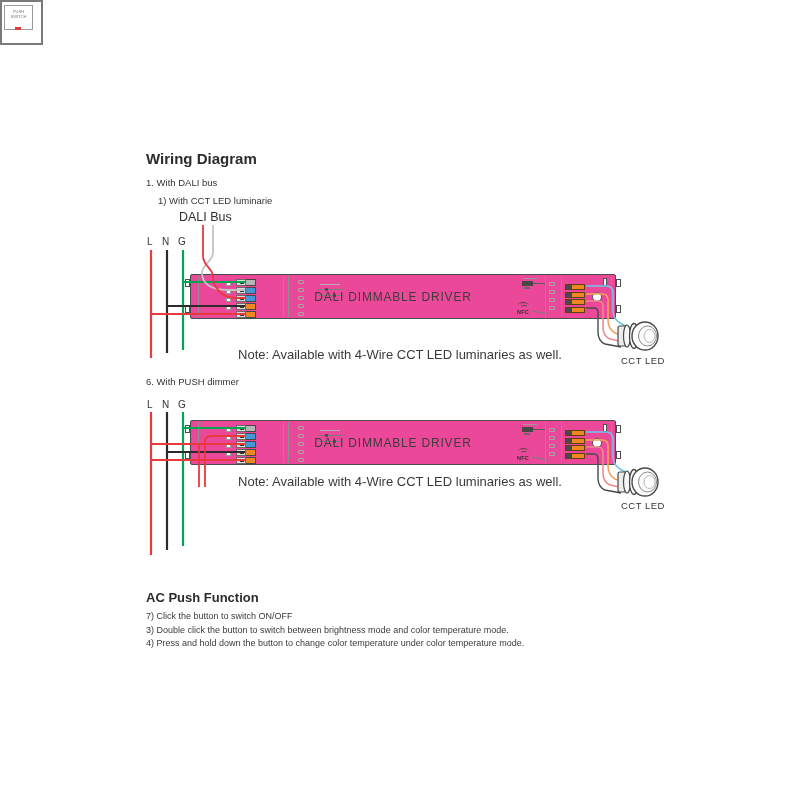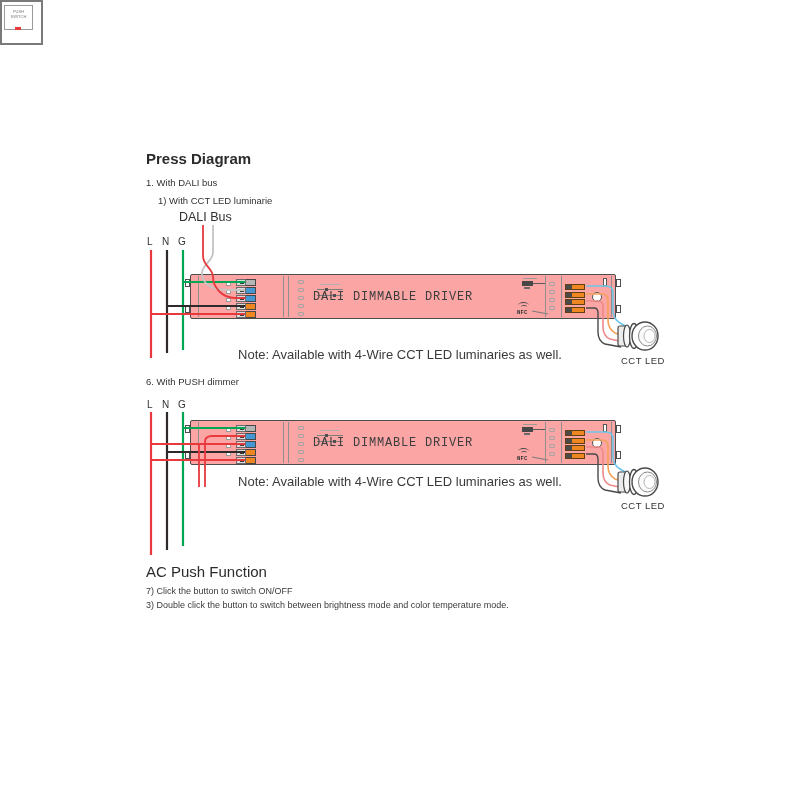--- a/index.html
+++ b/index.html
@@ -8,22 +8,22 @@
   .abs{position:absolute;box-sizing:border-box;}
   .page-title{font-size:15px;font-weight:bold;color:#2b2b2b;}
   .sec-head{font-size:9.5px;color:#333;}
   .sub-head{font-size:9.5px;color:#333;}
   .bus-label{font-size:12.5px;color:#2f2f2f;}
   .wlabel{font-size:10px;color:#333;}
   .note{left:200px;width:400px;text-align:center;font-size:13px;color:#3a3a3a;}
   .cctlabel{left:607px;width:72px;text-align:center;font-size:9.5px;letter-spacing:.5px;color:#333;}
 
   
-  .driver{position:absolute;width:426px;height:45px;border:1.5px solid #4d4d4d;background:#fca5a5;
-          border-radius:2px;box-sizing:border-box;font-family:Liberation Mono, monospace;}
+  .driver{position:absolute;width:426px;height:45px;border:1.5px solid #4d4d4d;background:#ec4899;
+          border-radius:2px;box-sizing:border-box;}
   .driver *{position:absolute;box-sizing:border-box;}
   .ear{width:5px;height:8px;background:#fff;border:1.5px solid #4d4d4d;}
   .vl{top:1px;bottom:1px;width:0;border-left:1px solid #8f8f8f;}
   .hole{left:35px;width:5px;height:4px;border:1px solid #9a9a9a;background:#fff;}
   .trow{left:45px;width:31px;height:7px;display:flex;flex-direction:row;position:absolute;}
   .tc{width:20px;height:7px;border:1px solid #474747;}
   .tc-gray{background:#b5b5b5;}  .tc-blue{background:#4498d4;}  .tc-orange{background:#ee8722;}
   .ts{width:10px;height:7px;background:#dcdcdc;border:1px solid #6a6a6a;position:relative;}
   .ts::after{content:"";position:absolute;left:2.5px;top:1.5px;width:4px;height:3px;background:#3a3a3a;}
   .vent{width:6px;height:4px;border:1px solid #a5a5a5;border-radius:1px;}
@@ -45,31 +45,31 @@
              font-size:12px;letter-spacing:.8px;color:#3d3d3d;white-space:nowrap;}
 
   
   .pswitch{left:188px;top:487px;width:39px;height:41px;border:2px solid #7a7a7a;background:#fff;}
   .pswitch-inner{position:absolute;left:4px;top:5px;width:27px;height:20px;border:1px solid #9a9a9a;
                  font-size:4px;line-height:5px;text-align:center;color:#7a7a7a;padding-top:3px;overflow:hidden;}
   .pswitch-dot{position:absolute;left:15px;top:27px;width:6px;height:3px;background:#e8393d;}
 
   
   .ac-block{left:146px;top:563px;width:482px;}
-  .ac-head{font-size:15px;font-weight:normal;color:#2b2b2b;margin-bottom:5px;}
+  .ac-head{font-size:13px;font-weight:bold;color:#2b2b2b;margin-bottom:5px;margin-top:27px;}
   .ac-item{font-size:9px;line-height:13.5px;color:#3a3a3a;}
 
   svg.overlay{position:absolute;left:0;top:0;pointer-events:none;}
 </style>
 </head>
 <body>
 
 <div class="canvas">
 
-  <div class="abs page-title" style="left:146px;top:150px">Press Diagram</div>
+  <div class="abs page-title" style="left:146px;top:150px">Wiring Diagram</div>
   <div class="abs sec-head" style="left:146px;top:177px">1. With DALI bus</div>
   <div class="abs sub-head" style="left:158px;top:195px">1) With CCT LED luminarie</div>
   <div class="abs bus-label" style="left:179px;top:210px">DALI Bus</div>
 
   <div class="abs wlabel" style="left:147px;top:236px">L</div>
   <div class="abs wlabel" style="left:162px;top:236px">N</div>
   <div class="abs wlabel" style="left:178px;top:236px">G</div>
 
   <div class="driver" style="left:190px;top:274px">
     <div class="ear" style="left:-6px;top:4px"></div>
@@ -229,20 +229,21 @@
     <div class="pswitch-dot"></div>
   </div>
 
   <div class="abs note" style="top:474px">Note: Available with 4-Wire CCT LED luminaries as well.</div>
   <div class="abs cctlabel" style="top:500px">CCT LED</div>
 
   <div class="abs ac-block">
     <div class="ac-head">AC Push Function</div>
     <div class="ac-item">7) Click the button to switch ON/OFF</div>
     <div class="ac-item">3) Double click the button to switch between brightness mode and color temperature mode.</div>
+    <div class="ac-item">4) Press and hold down the button to change color temperature under color temperature mode.</div>
   </div>
 
   <svg class="overlay" width="800" height="800" viewBox="0 0 800 800">
     <defs>
       <g id="cctled">
         <rect x="-24" y="-10" width="9" height="20" rx="2" fill="#ececec" stroke="#4a4a4a" stroke-width="1.2"></rect>
         <ellipse cx="-15" cy="0" rx="3.5" ry="11" fill="#f7f7f7" stroke="#4a4a4a" stroke-width="1.2"></ellipse>
         <ellipse cx="-8" cy="0" rx="4.5" ry="12.5" fill="#ffffff" stroke="#4a4a4a" stroke-width="1.3"></ellipse>
         <ellipse cx="3" cy="0" rx="13" ry="14" fill="#ffffff" stroke="#4a4a4a" stroke-width="1.4"></ellipse>
         <ellipse cx="5.5" cy="0" rx="9" ry="10" fill="#fbfbfb" stroke="#8a8a8a" stroke-width="1"></ellipse>

